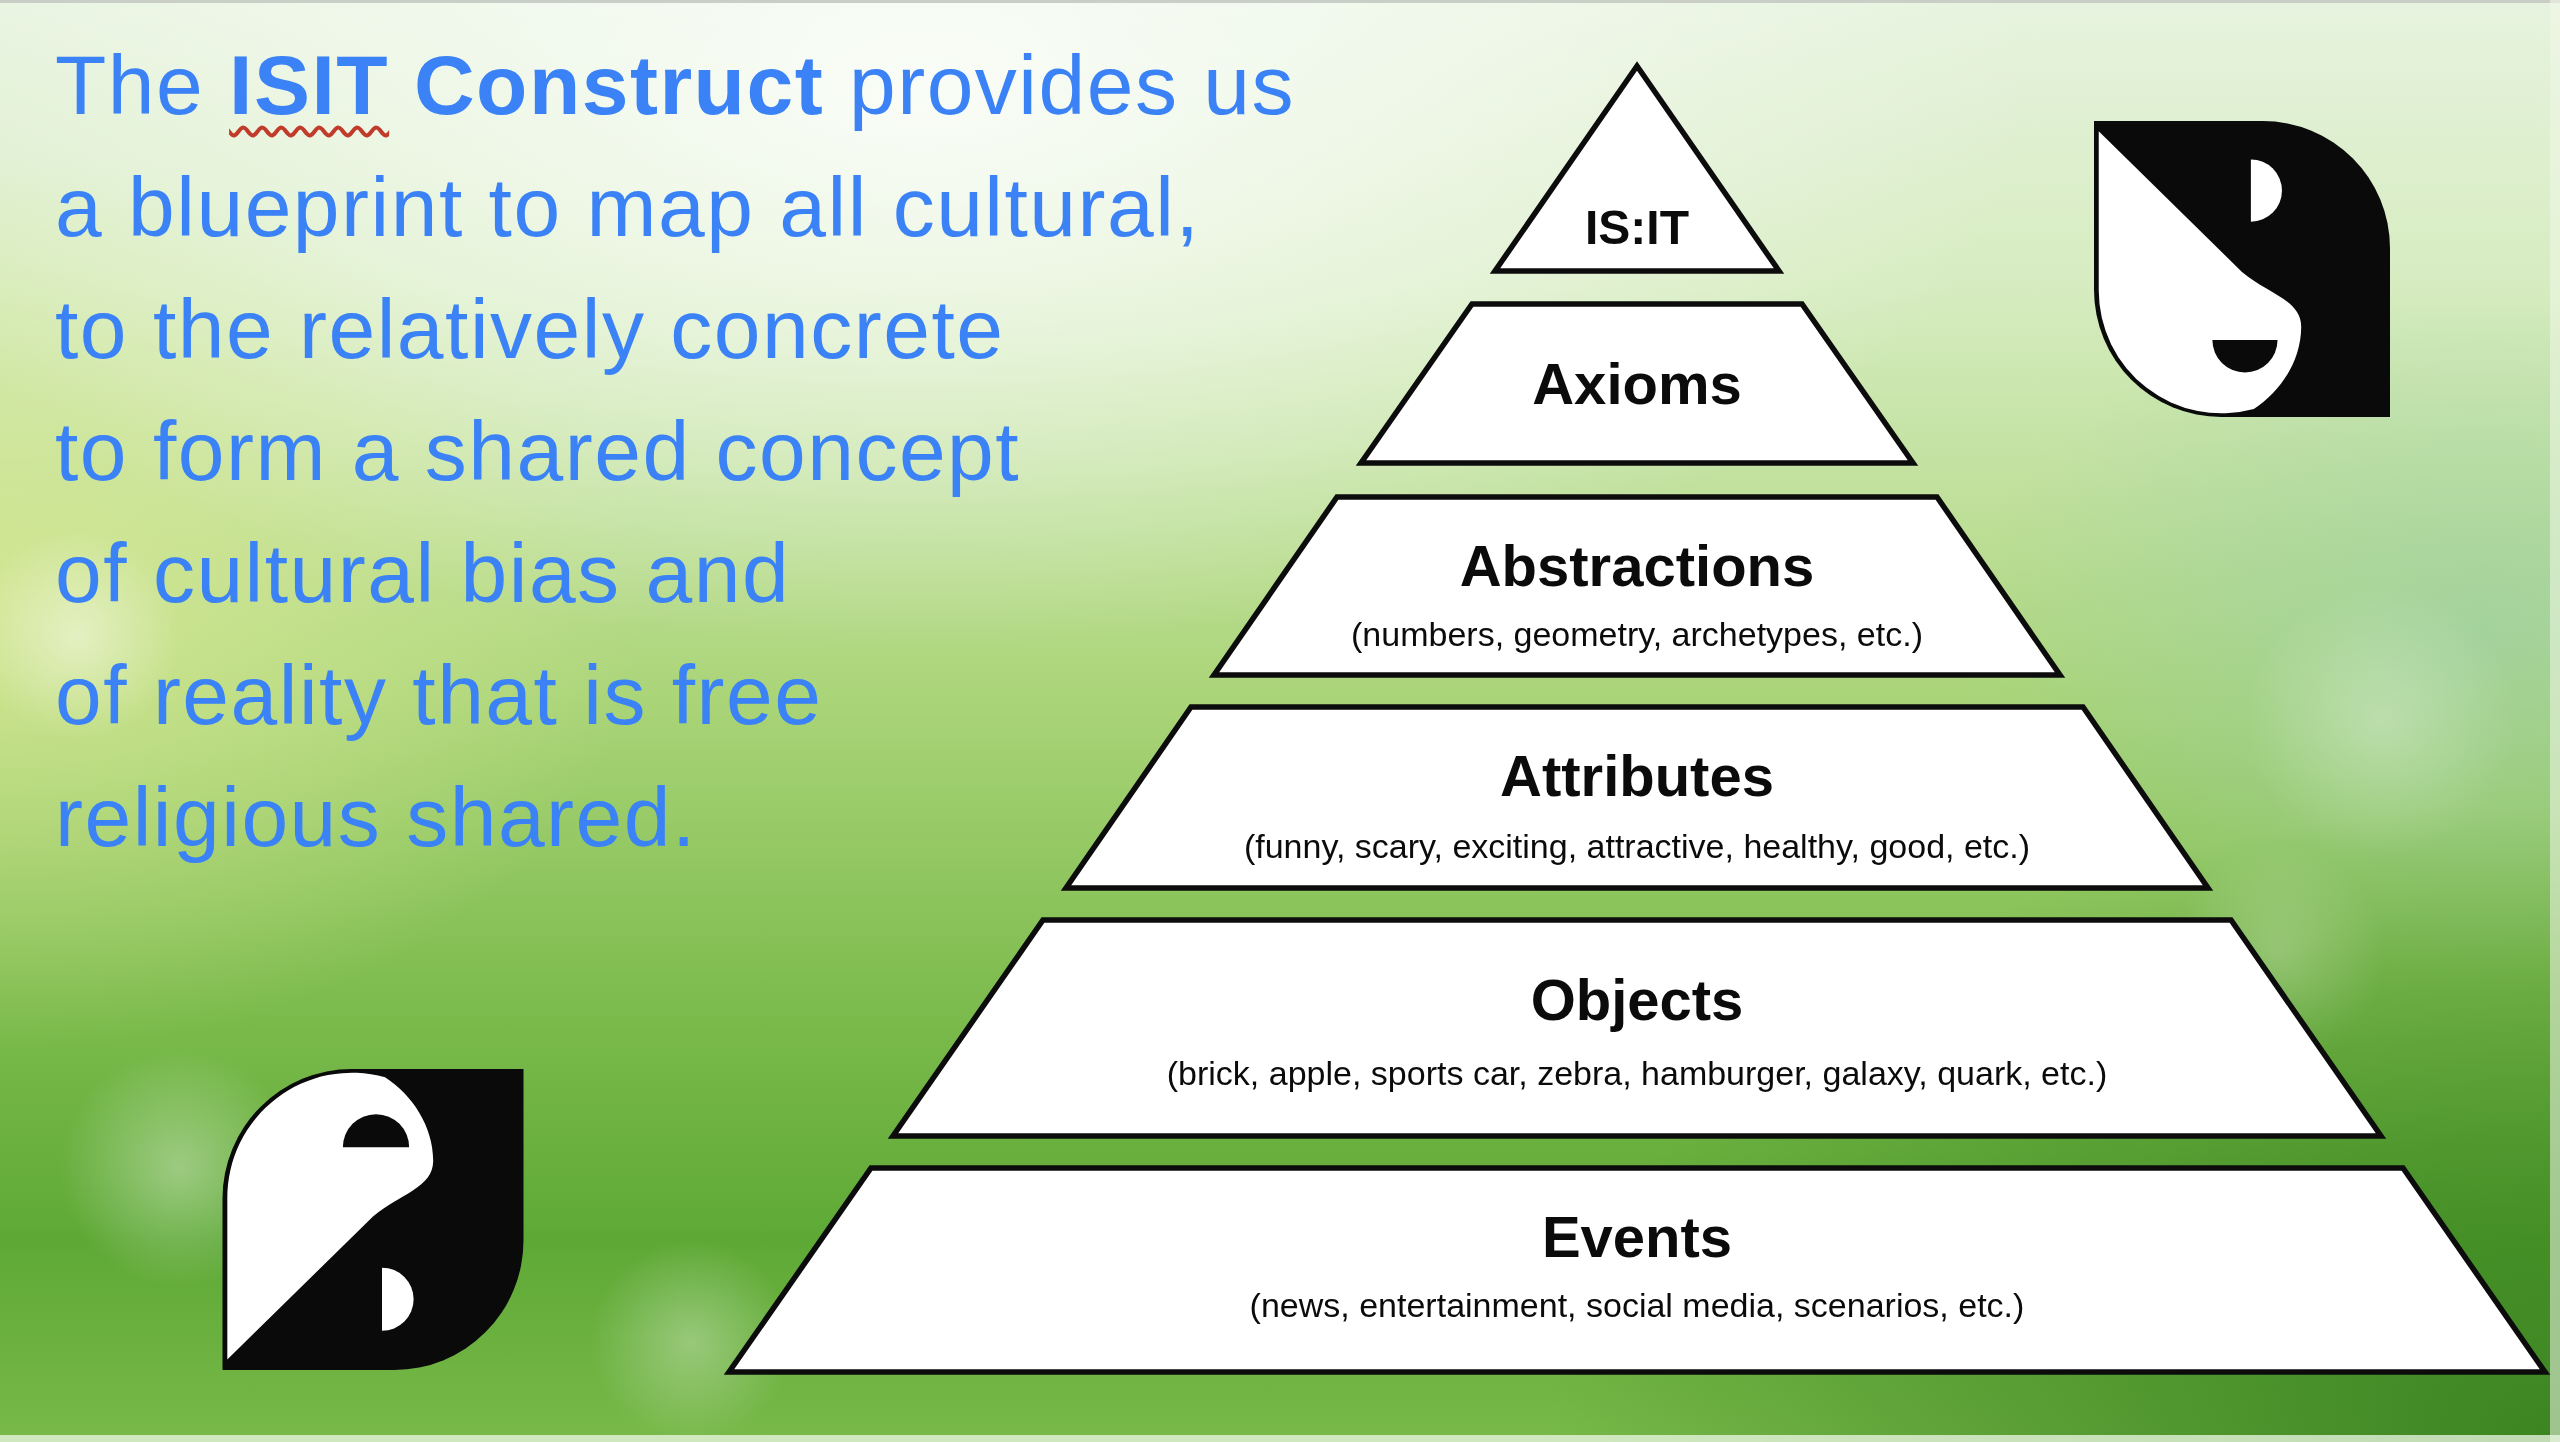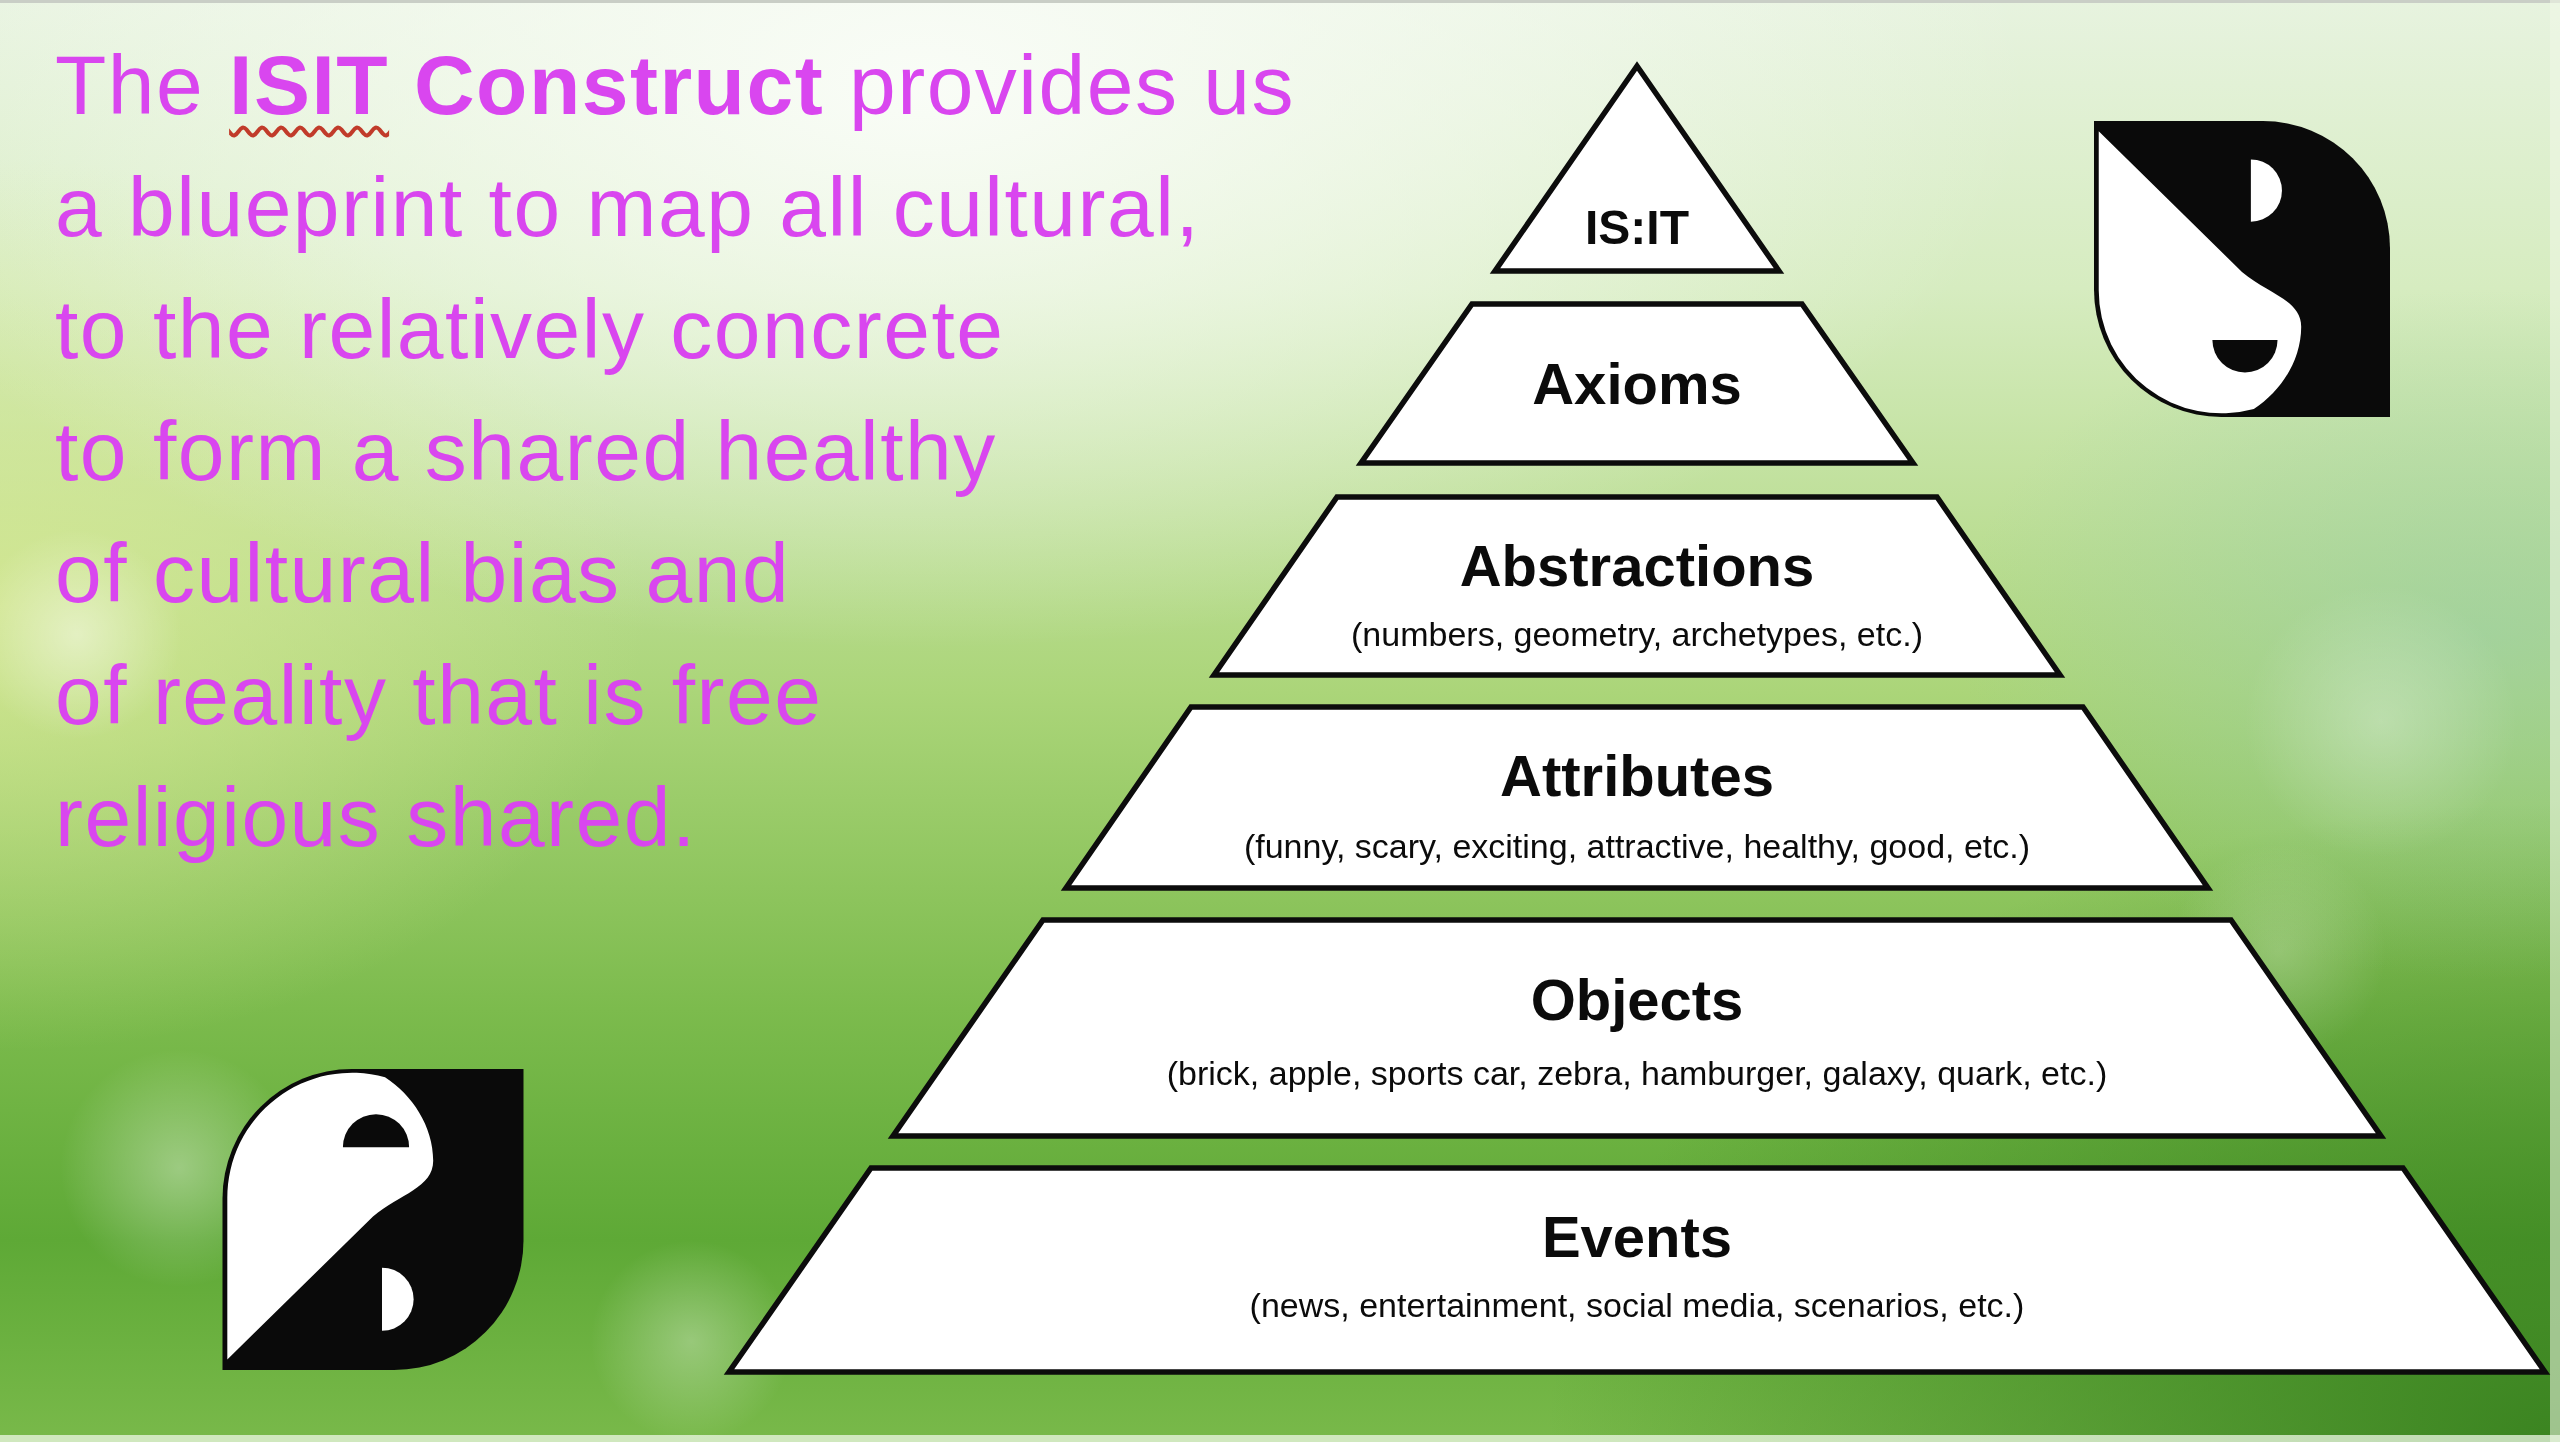--- a/index.html
+++ b/index.html
@@ -22,21 +22,21 @@
       linear-gradient(180deg,#e7f3df 0%,#d6ecc0 20%,#abd579 48%,#7cbb4d 70%,#5ea936 86%,#79b94a 100%);
   }
   .edge{position:absolute;pointer-events:none;}
   .edge.top{left:0;top:0;width:100%;height:3px;background:#c9cec6;}
   .edge.right{right:0;top:0;width:10px;height:100%;background:rgba(240,248,232,.55);}
   .edge.bottom{left:0;bottom:0;width:100%;height:7px;background:rgba(238,248,230,.75);}
 
   .intro{
     position:absolute;left:55px;top:24px;
     font-size:84px;line-height:122px;letter-spacing:1.5px;
-    white-space:nowrap;color:#d946ef;
+    white-space:nowrap;color:#3b82f6;
   }
   .intro .b{font-weight:700;}
   .intro .squiggle{
     text-decoration:underline;
     text-decoration-style:wavy;
     text-decoration-color:#c13b2a;
     text-decoration-thickness:4px;
     text-underline-offset:12px;
   }
 
@@ -56,21 +56,21 @@
 <div class="slide">
   <div class="bg"></div>
   <div class="edge top"></div>
   <div class="edge right"></div>
   <div class="edge bottom"></div>
 
   <div class="intro">
     <div><span>The </span><span class="b squiggle">ISIT</span><span class="b"> Construct</span><span> provides us</span></div>
     <div>a blueprint to map all cultural,</div>
     <div>to the relatively concrete</div>
-    <div>to form a shared healthy</div>
+    <div>to form a shared concept</div>
     <div>of cultural bias and</div>
     <div>of reality that is free</div>
     <div>religious shared.</div>
   </div>
 
   <svg viewBox="0 0 2560 1442" style="position:absolute;inset:0;width:2560px;height:1442px;">
     <g>
       <polygon class="shape" points="1637,66 1779,271 1495,271"></polygon>
       <text class="lvl-top" x="1637" y="244" text-anchor="middle">IS:IT</text>
     </g>

